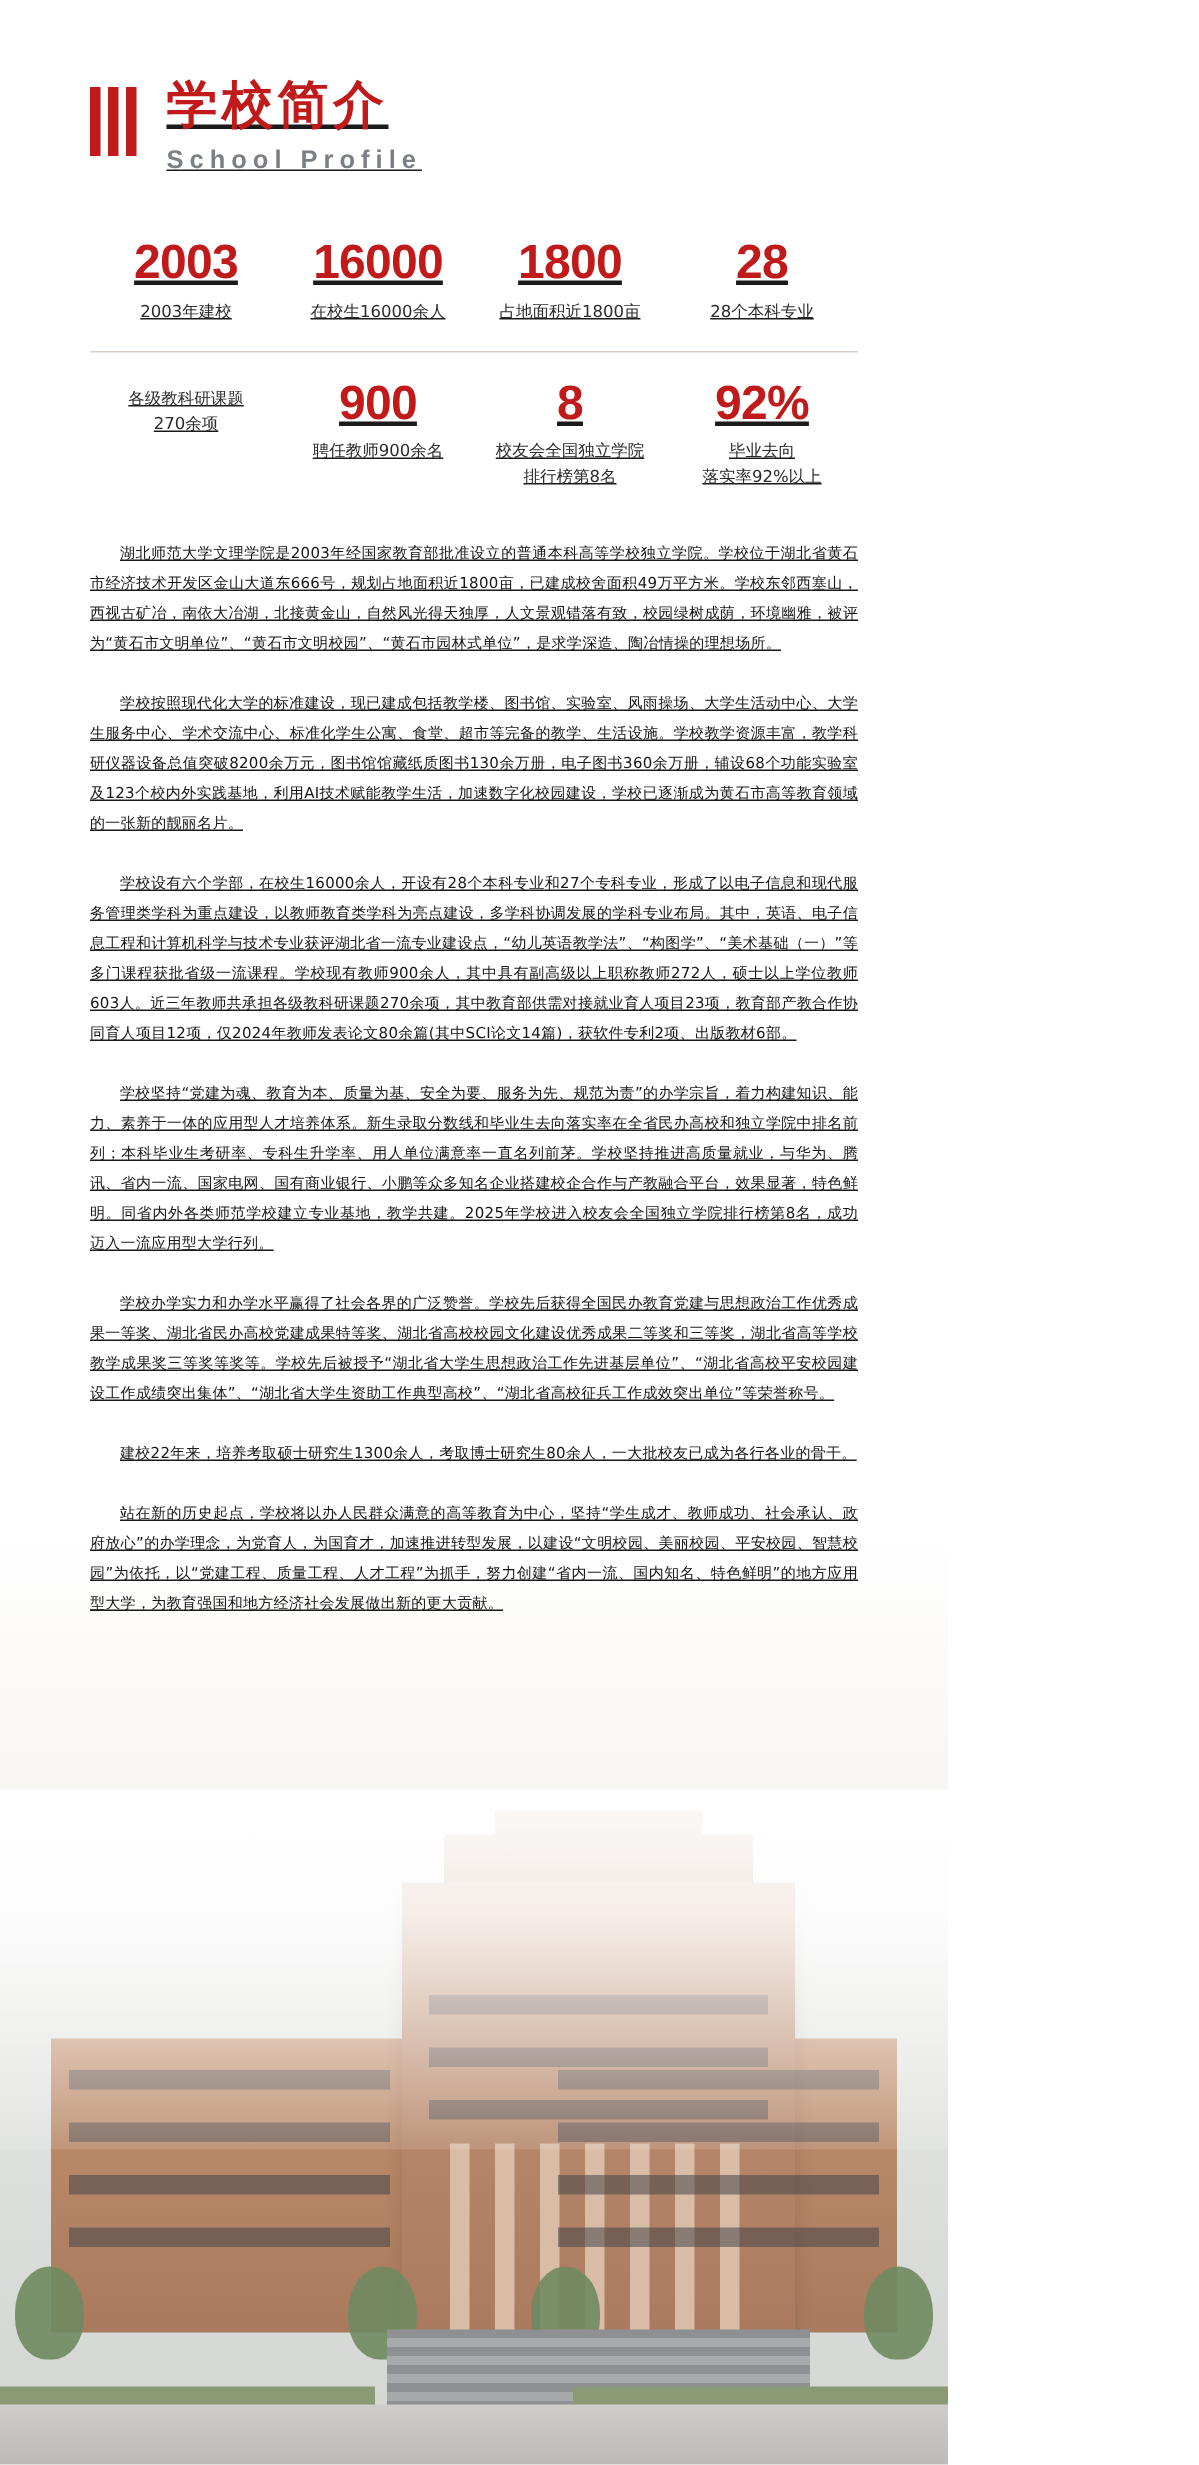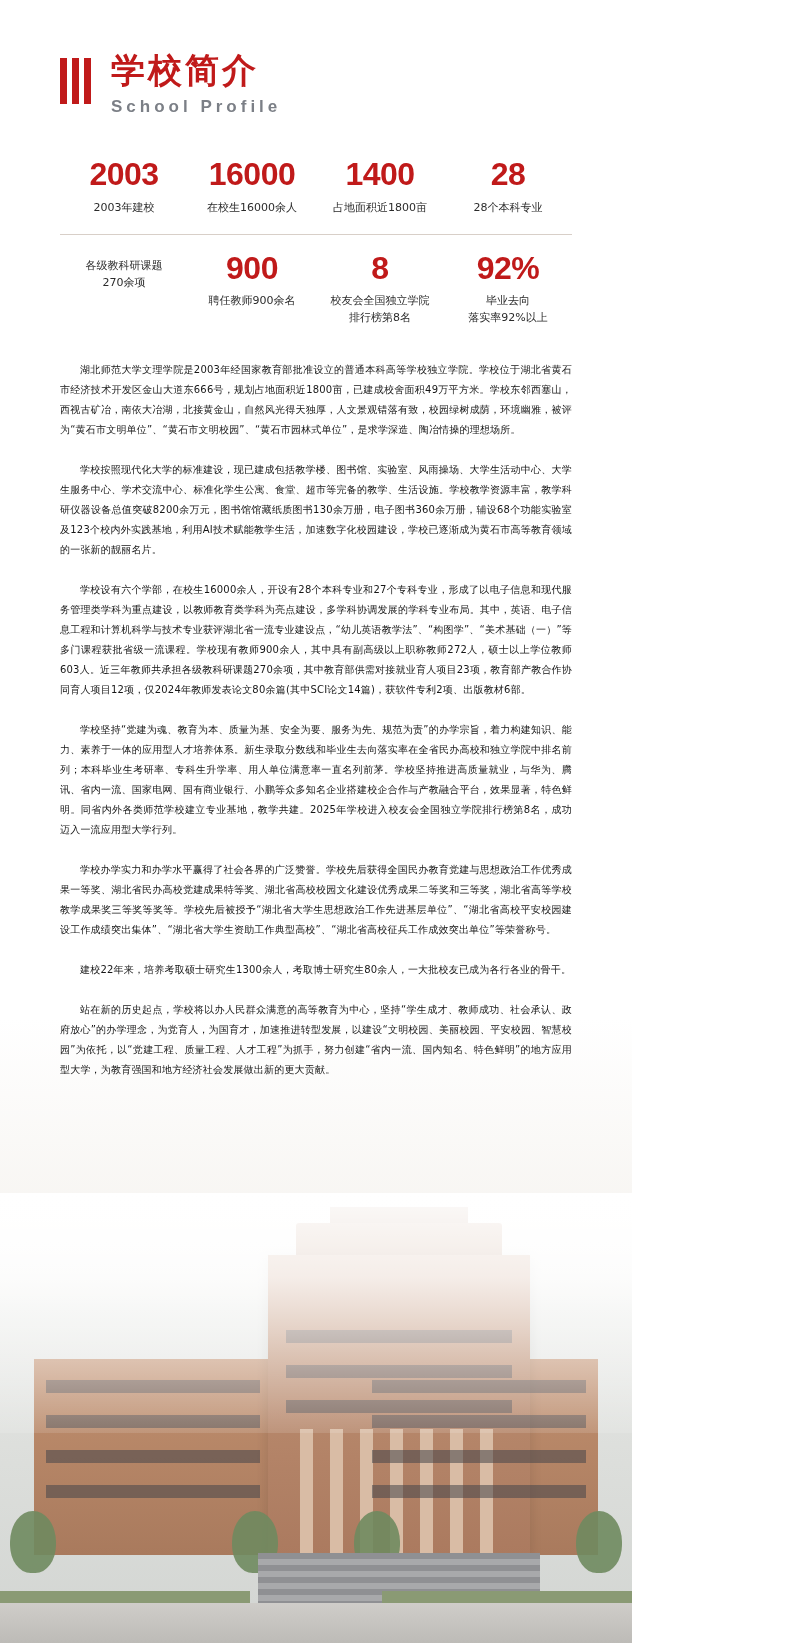--- a/index.html
+++ b/index.html
@@ -8,20 +8,21 @@
     font-family:"DejaVu Sans","Liberation Sans",sans-serif;
     background:#ffffff;
     color:#1a1a1a;
   }
   .page{
     position:relative;
     width:632px;
     min-height:1643px;
     overflow:hidden;
     background:linear-gradient(to bottom,#ffffff 0%,#ffffff 62%,#f7f5f2 74%,#efece8 82%,#e8e5e0 100%);
+    text-decoration:underline;
   }
   
   .photo{
     position:absolute;
     left:0; right:0; bottom:0;
     height:450px;
     z-index:0;
     overflow:hidden;
   }
   .sky{
@@ -172,21 +173,21 @@
       <div class="stat-row row1">
         <div class="stat">
           <div class="num">2003</div>
           <div class="lbl">2003年建校</div>
         </div>
         <div class="stat">
           <div class="num">16000</div>
           <div class="lbl">在校生16000余人</div>
         </div>
         <div class="stat">
-          <div class="num">1400</div>
+          <div class="num">1800</div>
           <div class="lbl">占地面积近1800亩</div>
         </div>
         <div class="stat">
           <div class="num">28</div>
           <div class="lbl">28个本科专业</div>
         </div>
       </div>
 
       <div class="stat-row row2">
         <div class="stat">

